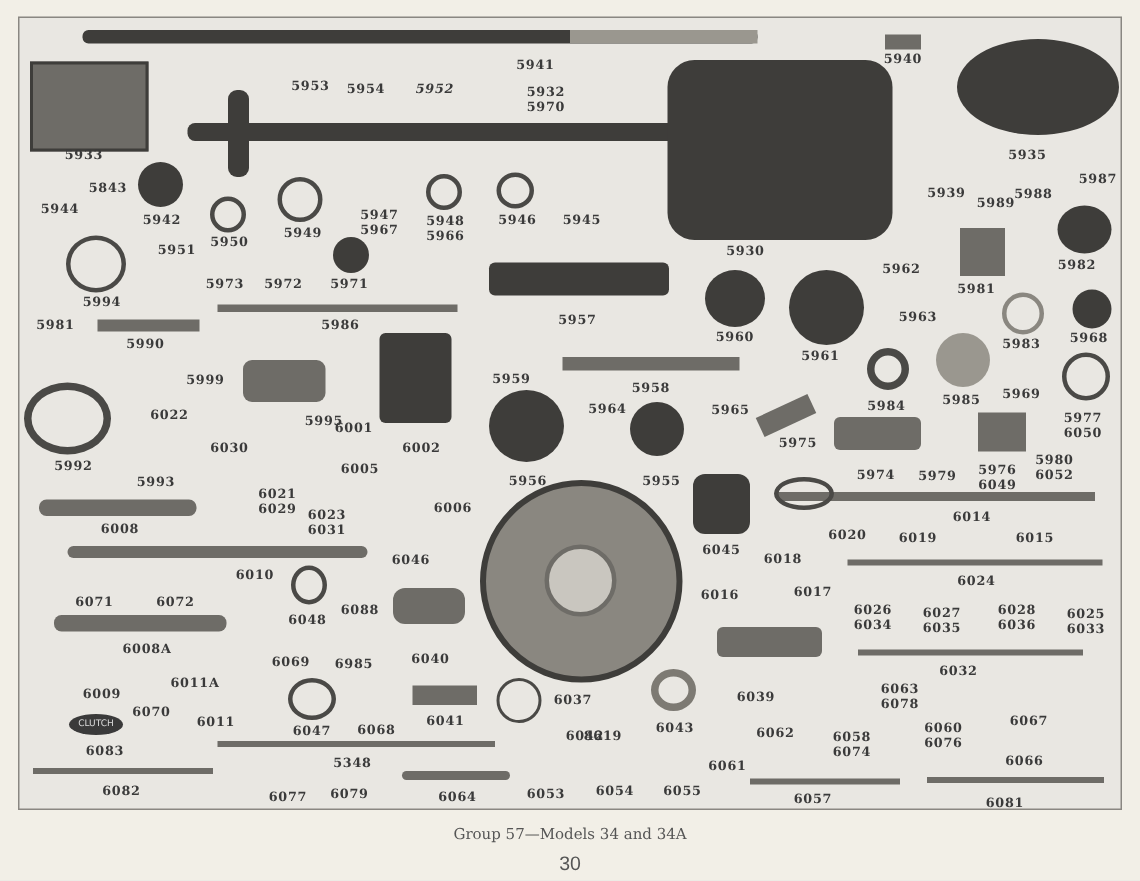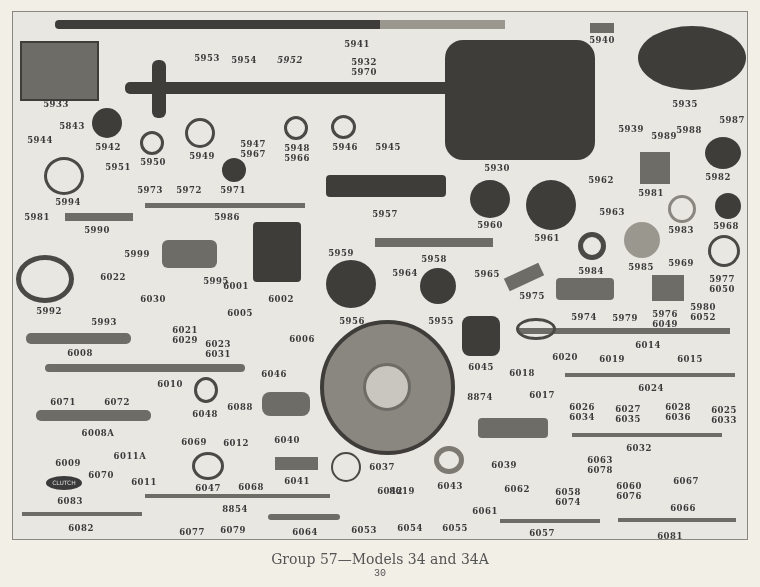--- a/index.html
+++ b/index.html
@@ -6,22 +6,22 @@
   body { width:760px; height:587px; background:#f2efe7; position:relative; overflow:hidden; font-family:"DejaVu Serif", serif; }
   .plate { position:absolute; left:12px; top:11px; width:736px; height:529px; background:#e9e7e2; border:1px solid #8a8782; box-sizing:border-box; }
   .lbl { position:absolute; font-family:"DejaVu Serif", serif; font-weight:bold; font-size:8.5px; color:#3a3a3a; letter-spacing:0.5px; line-height:10px; white-space:pre; text-align:center; transform:translateX(-50%); }
   .part { position:absolute; }
   .dark { background:#3e3d3a; }
   .mid { background:#6e6c67; }
   .light { background:#9a978f; }
   .ring { border-radius:50%; border:3px solid #4a4946; background:transparent; box-sizing:border-box; }
   .disc { border-radius:50%; }
   .caption { position:absolute; left:0; width:760px; text-align:center; font-family:"DejaVu Serif", serif; color:#555; }
-  .cap1 { top:551px; font-size:14px; }
-  .cap2 { top:568px; font-size:10px; font-family:Liberation Mono, monospace; }
+  .cap1 { top:551px; font-size:10px; }
+  .cap2 { top:568px; font-size:13px; font-family:Liberation Sans, sans-serif; }
   .clutch { position:absolute; left:46px; top:476px; width:36px; height:14px; border-radius:50%; background:#3a3a3a; color:#ddd; font-family:"DejaVu Sans", sans-serif; font-size:6px; text-align:center; line-height:14px; }
 </style>
 </head>
 <body>
 
 <div class="plate"></div>
 
 <div class="part dark" style="left:55px;top:20px;width:450px;height:9px;border-radius:4px;"></div>
 <div class="part light" style="left:380px;top:20px;width:125px;height:9px;"></div>
 <div class="part mid" style="left:20px;top:41px;width:75px;height:56px;border:2px solid #3e3d3a;"></div>
@@ -164,35 +164,35 @@
     <div class="lbl" style="left: 481px; top: 362px;">6045</div>
     <div class="lbl" style="left: 522px; top: 368px;">6018</div>
     <div class="lbl" style="left: 565px; top: 352px;">6020</div>
     <div class="lbl" style="left: 612px; top: 354px;">6019</div>
     <div class="lbl" style="left: 690px; top: 354px;">6015</div>
     <div class="lbl" style="left: 170px; top: 379px;">6010</div>
     <div class="lbl" style="left: 63px; top: 397px;">6071</div>
     <div class="lbl" style="left: 117px; top: 397px;">6072</div>
     <div class="lbl" style="left: 205px; top: 409px;">6048</div>
     <div class="lbl" style="left: 240px; top: 402px;">6088</div>
-    <div class="lbl" style="left: 480px; top: 392px;">8874</div>
+    <div class="lbl" style="left: 480px; top: 392px;">6016</div>
     <div class="lbl" style="left: 542px; top: 390px;">6017</div>
     <div class="lbl" style="left: 651px; top: 383px;">6024</div>
     <div class="lbl" style="left: 582px; top: 402px;">6026
 6034</div>
     <div class="lbl" style="left: 628px; top: 404px;">6027
 6035</div>
     <div class="lbl" style="left: 678px; top: 402px;">6028
 6036</div>
     <div class="lbl" style="left: 724px; top: 405px;">6025
 6033</div>
     <div class="lbl" style="left: 287px; top: 435px;">6040</div>
     <div class="lbl" style="left: 98px; top: 428px;">6008A</div>
     <div class="lbl" style="left: 194px; top: 437px;">6069</div>
-    <div class="lbl" style="left: 236px; top: 438px;">6012</div>
+    <div class="lbl" style="left: 236px; top: 438px;">6985</div>
     <div class="lbl" style="left: 130px; top: 451px;">6011A</div>
     <div class="lbl" style="left: 639px; top: 443px;">6032</div>
     <div class="lbl" style="left: 68px; top: 458px;">6009</div>
     <div class="lbl" style="left: 101px; top: 470px;">6070</div>
     <div class="lbl" style="left: 144px; top: 477px;">6011</div>
     <div class="lbl" style="left: 208px; top: 483px;">6047</div>
     <div class="lbl" style="left: 251px; top: 482px;">6068</div>
     <div class="lbl" style="left: 297px; top: 476px;">6041</div>
     <div class="lbl" style="left: 382px; top: 462px;">6037</div>
     <div class="lbl" style="left: 504px; top: 460px;">6039</div>
@@ -201,21 +201,21 @@
     <div class="lbl" style="left: 347px; top: 486px; margin-left: 43px;">6042</div>
     <div class="lbl" style="left: 402px; top: 486px;">8619</div>
     <div class="lbl" style="left: 450px; top: 481px;">6043</div>
     <div class="lbl" style="left: 517px; top: 484px;">6062</div>
     <div class="lbl" style="left: 568px; top: 487px;">6058
 6074</div>
     <div class="lbl" style="left: 629px; top: 481px;">6060
 6076</div>
     <div class="lbl" style="left: 686px; top: 476px;">6067</div>
     <div class="lbl" style="left: 70px; top: 496px;">6083</div>
-    <div class="lbl" style="left: 235px; top: 504px;">8854</div>
+    <div class="lbl" style="left: 235px; top: 504px;">5348</div>
     <div class="lbl" style="left: 683px; top: 503px;">6066</div>
     <div class="lbl" style="left: 485px; top: 506px;">6061</div>
     <div class="lbl" style="left: 81px; top: 523px;">6082</div>
     <div class="lbl" style="left: 192px; top: 527px;">6077</div>
     <div class="lbl" style="left: 233px; top: 525px;">6079</div>
     <div class="lbl" style="left: 305px; top: 527px;">6064</div>
     <div class="lbl" style="left: 364px; top: 525px;">6053</div>
     <div class="lbl" style="left: 410px; top: 523px;">6054</div>
     <div class="lbl" style="left: 455px; top: 523px;">6055</div>
     <div class="lbl" style="left: 542px; top: 528px;">6057</div>

